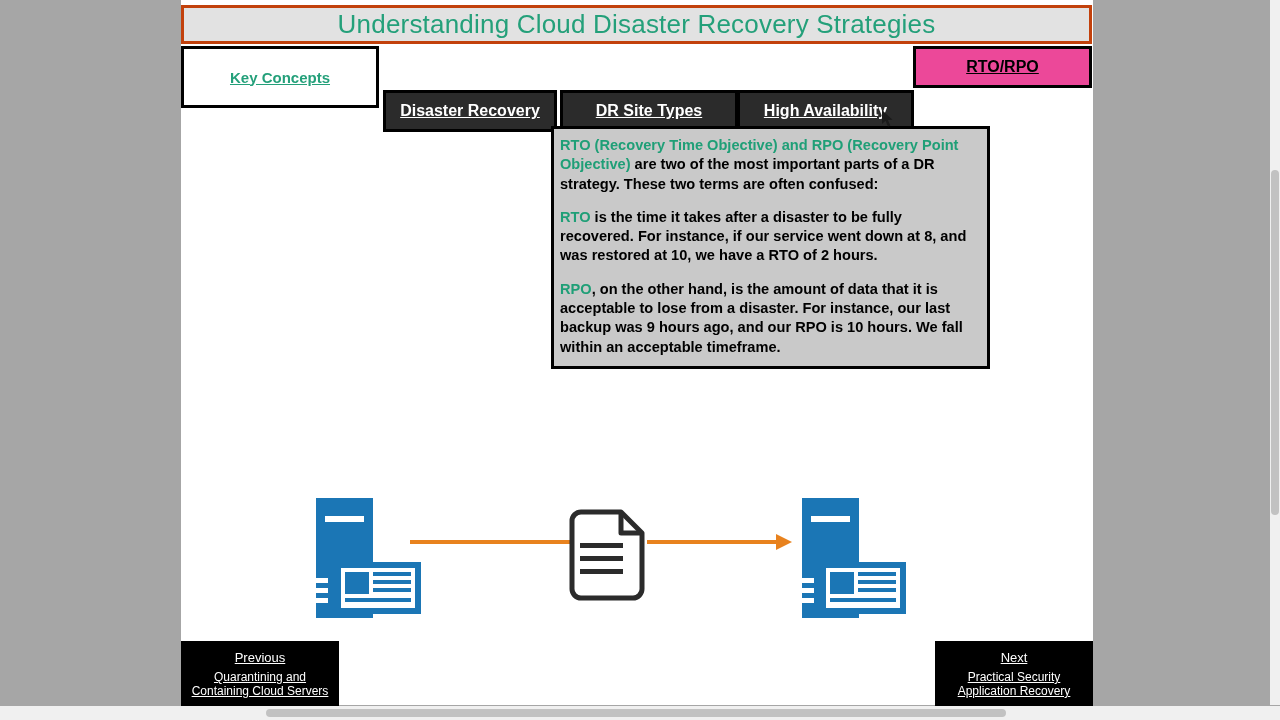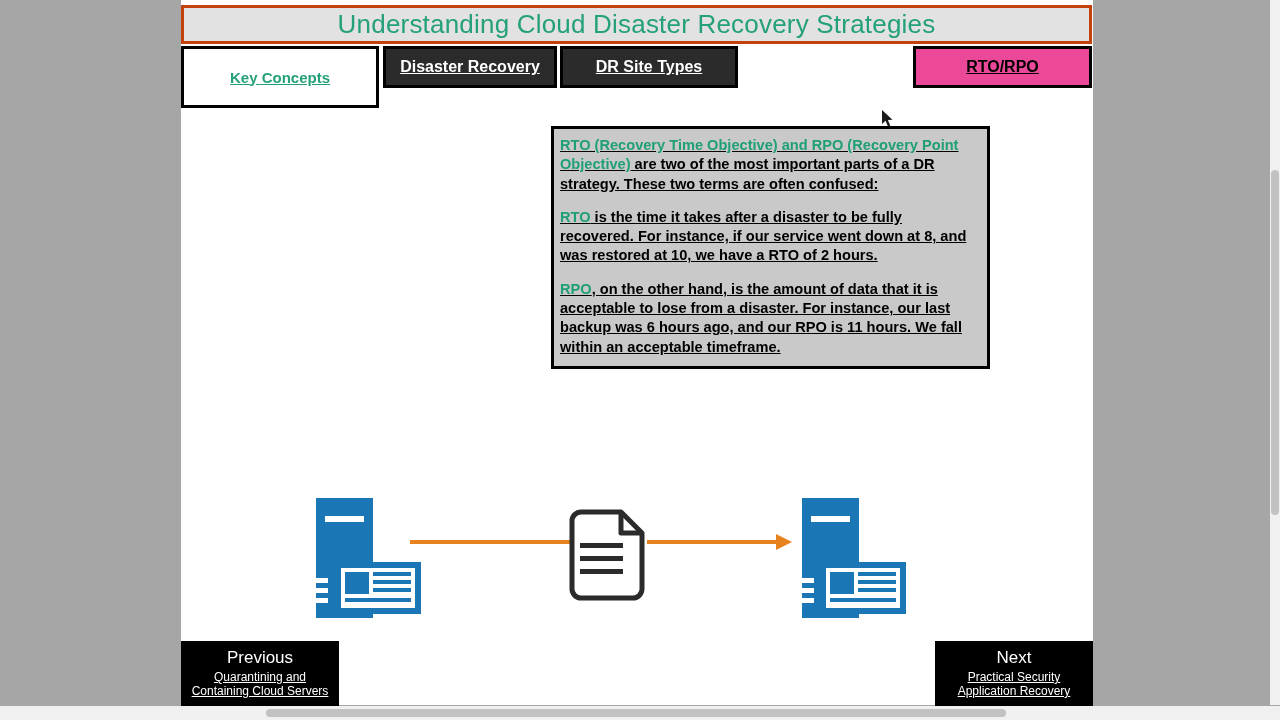--- a/index.html
+++ b/index.html
@@ -67,20 +67,21 @@
     display: flex;
     align-items: center;
     justify-content: center;
     font-size: 16px;
     font-weight: bold;
     text-decoration: underline;
   }
   .tab.dark {
     background: #2b2b2b;
     color: #ffffff;
+    margin-top: 44px;
   }
   .tab.light {
     background: #ec4899;
     color: #000000;
   }
 
   #tab-0 { left: 0px;   width: 198px; }
   #tab-1 { left: 202px; width: 174px; }
   #tab-2 { left: 379px; width: 178px; }
   #tab-3 { left: 556px; width: 177px; }
@@ -126,21 +127,20 @@
     height: 243px;
     background: #c9c9c9;
     border: 3px solid #000000;
     box-sizing: border-box;
     padding: 7px 8px 0 6px;
     font-size: 14.6px;
     font-weight: bold;
     line-height: 19.3px;
     color: #000000;
     overflow: hidden;
-    text-decoration: underline;
   }
   .callout p { margin: 0 0 14px 0; }
   .callout p:last-child { margin-bottom: 0; }
   .accent { color: #1f9f77; }
 
   
   .diagram { position: absolute; left: 181px; top: 0; width: 912px; height: 705px; pointer-events: none; }
 
   
   .navbtn {
@@ -148,21 +148,22 @@
     box-sizing: border-box;
     background: #000000;
     color: #ffffff;
     border: 2px solid #000000;
     text-align: center;
     padding-top: 4px;
   }
   #prev-btn { left: 181px; top: 641px; width: 158px; height: 68px; }
   #next-btn { left: 935px; top: 641px; width: 158px; height: 68px; }
   .navbtn .bigtitle {
-    font-size: 17px;
+    font-size: 13px;
+    text-decoration: underline;
     line-height: 22px;
   }
   .navbtn .sub {
     font-size: 12px;
     text-decoration: underline;
     line-height: 14px;
     padding: 1px 4px 0 4px;
   }
 
   
@@ -224,33 +225,36 @@
   <div class="tabs">
     <div class="tab light" id="tab-0">
       <span>Key Concepts</span>
     </div>
     <div class="tab dark" id="tab-1">
       <span>Disaster Recovery</span>
     </div>
     <div class="tab dark" id="tab-2">
       <span>DR Site Types</span>
     </div>
+    <div class="tab dark" id="tab-3">
+      <span>High Availability</span>
+    </div>
     <div class="tab light" id="tab-4">
       <span>RTO/RPO</span>
     </div>
   </div>
 
   <div class="side-item" id="side-0">
     <span>Key Concepts</span>
   </div>
 
   <div class="callout">
     <p><span class="accent">RTO (Recovery Time Objective) and RPO (Recovery Point Objective)</span><span> are two of the most important parts of a DR strategy. These two terms are often confused:</span></p>
     <p><span class="accent">RTO</span><span> is the time it takes after a disaster to be fully recovered. For instance, if our service went down at 8, and was restored at 10, we have a RTO of 2 hours.</span></p>
-    <p><span class="accent">RPO</span><span>, on the other hand, is the amount of data that it is acceptable to lose from a disaster. For instance, our last backup was 6 hours ago, and our RPO is 11 hours. We fall within an acceptable timeframe.</span></p>
+    <p><span class="accent">RPO</span><span>, on the other hand, is the amount of data that it is acceptable to lose from a disaster. For instance, our last backup was 9 hours ago, and our RPO is 10 hours. We fall within an acceptable timeframe.</span></p>
   </div>
 
   <svg class="diagram" viewBox="0 0 912 705">
 
     <g>
       <rect x="135" y="498" width="57" height="120" fill="#1B76B5"></rect>
       <rect x="144" y="516" width="39" height="6" fill="#ffffff"></rect>
       <rect x="154" y="562" width="86" height="52" fill="#1B76B5"></rect>
       <rect x="160" y="568" width="74" height="40" fill="#ffffff"></rect>
       <rect x="164" y="572" width="24" height="22" fill="#1B76B5"></rect>

